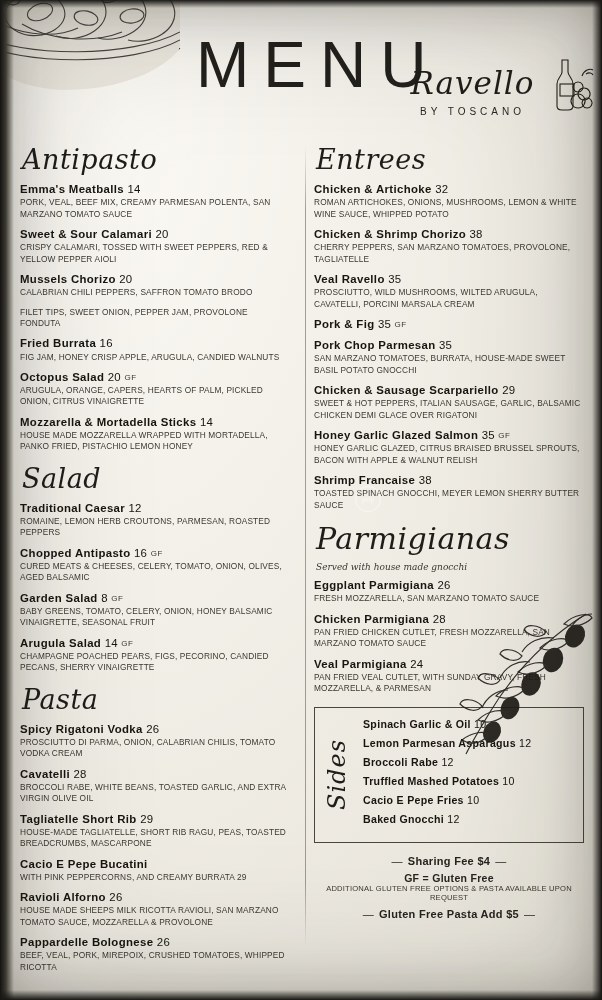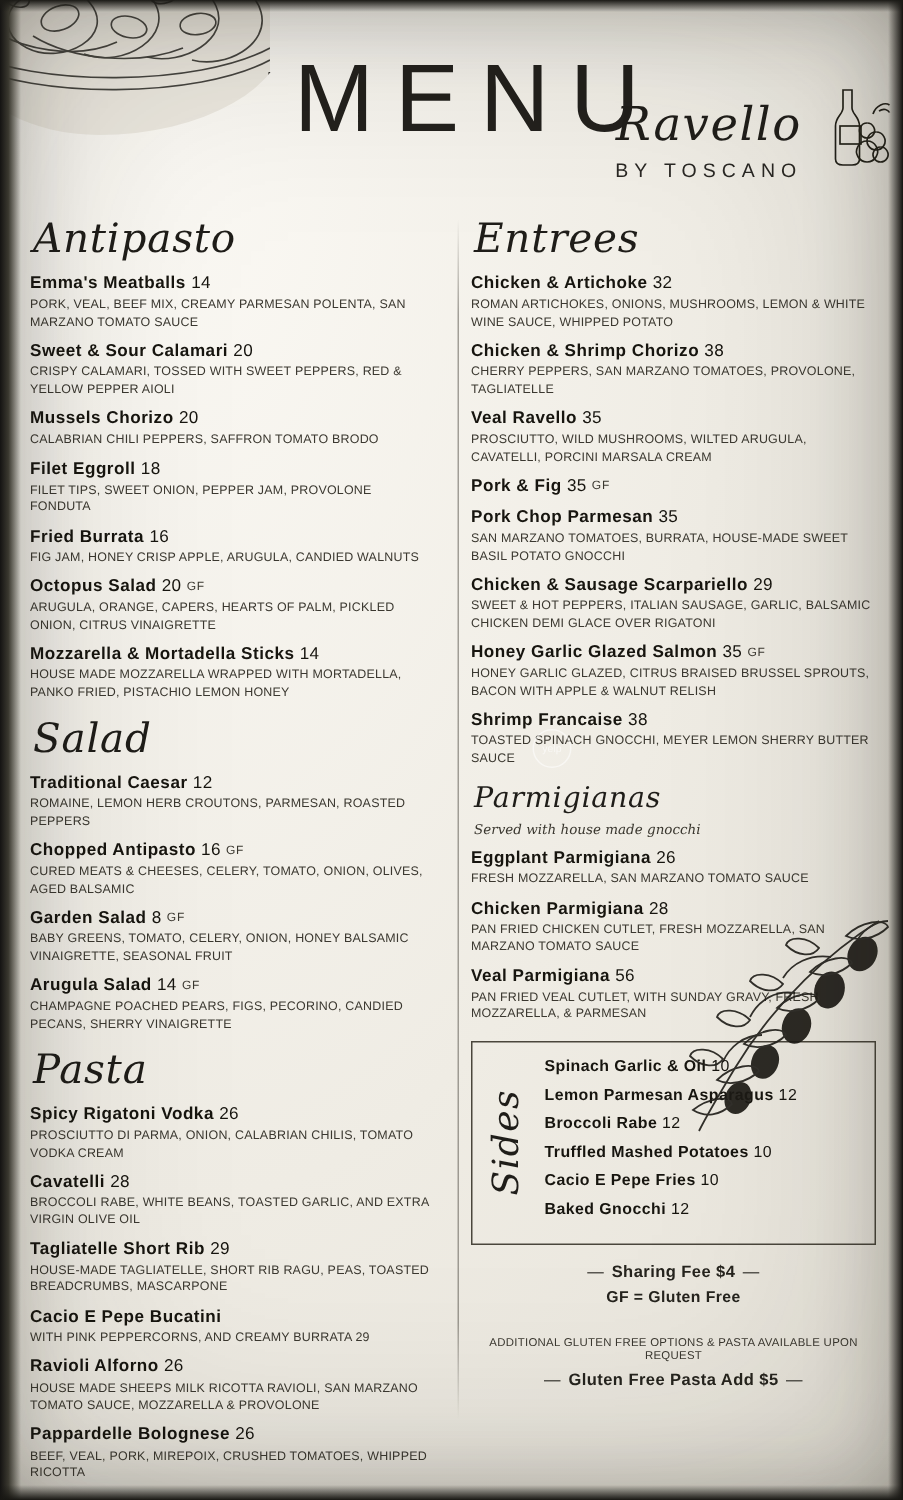--- a/index.html
+++ b/index.html
@@ -57,21 +57,21 @@
   }
   .brand-name {
     font-family: "DejaVu Serif", serif;
     font-style: italic;
     font-size: 31px;
     color: #201e1a;
     letter-spacing: 1px;
     line-height: 1;
   }
   .brand-sub {
-    font-size: 13px;
+    font-size: 10px;
     letter-spacing: 4px;
     color: #2a2824;
     margin-top: 7px;
     text-align: center;
   }
   .bottle-art { position: absolute; right: 6px; top: 54px; }
 
   
   .columns {
     position: absolute;
@@ -89,21 +89,21 @@
   }
 
   .section-title {
     font-family: "DejaVu Serif", serif;
     font-style: italic;
     font-size: 27px;
     color: #1f1d19;
     margin: 4px 0 8px 2px;
     letter-spacing: 0.5px;
   }
-  .section-title.small { font-size: 19px; }
+  .section-title.small { font-size: 30px; }
 
   .item { margin-bottom: 8px; }
   .item-name {
     font-size: 11.4px;
     font-weight: bold;
     letter-spacing: 0.35px;
     color: #17150f;
     line-height: 1.15;
   }
   .item-name .price { font-weight: normal; letter-spacing: 0.2px; }
@@ -167,21 +167,21 @@
     text-align: center;
     color: #26241e;
   }
   .fee-line {
     font-size: 11px;
     font-weight: bold;
     letter-spacing: 0.3px;
     margin-bottom: 5px;
   }
   .fee-line .rule { font-weight: normal; padding: 0 5px; }
-  .gf-line { font-size: 10.5px; font-weight: bold; letter-spacing: 0.3px; margin-bottom: 19px; }
+  .gf-line { font-size: 10.5px; font-weight: bold; letter-spacing: 0.3px; margin-bottom: 0; }
   .gf-sub { font-size: 7.6px; letter-spacing: 0.2px; color: #3b3830; text-transform: uppercase; margin-bottom: 6px; }
 
   
   .olive { position: absolute; right: 8px; top: 608px; width: 160px; height: 150px; opacity: 0.92; }
   .wm {
     position: absolute; left: 355px; top: 486px;
     width: 26px; height: 26px; border-radius: 50%;
     border: 1px solid rgba(255,255,255,0.55);
     color: rgba(255,255,255,0.6);
     font-size: 7px; text-align: center; line-height: 26px;
@@ -264,21 +264,20 @@
       </div>
       <div class="item">
         <div class="item-name"><span>Sweet &amp; Sour Calamari</span> <span class="price">20</span></div>
         <div class="item-desc">Crispy Calamari, Tossed with Sweet Peppers, Red &amp; Yellow Pepper Aioli</div>
       </div>
       <div class="item">
         <div class="item-name"><span>Mussels Chorizo</span> <span class="price">20</span></div>
         <div class="item-desc">Calabrian Chili Peppers, Saffron Tomato Brodo</div>
       </div>
       <div class="item">
-        <div class="item-name"><span>Filet Eggroll</span> <span class="price">18</span></div>
         <div class="item-desc">Filet Tips, Sweet Onion, Pepper Jam, Provolone Fonduta</div>
       </div>
       <div class="item">
         <div class="item-name"><span>Fried Burrata</span> <span class="price">16</span></div>
         <div class="item-desc">Fig Jam, Honey Crisp Apple, Arugula, Candied Walnuts</div>
       </div>
       <div class="item">
         <div class="item-name"><span>Octopus Salad</span> <span class="price">20</span> <span class="gf">GF</span></div>
         <div class="item-desc">Arugula, Orange, Capers, Hearts of Palm, Pickled Onion, Citrus Vinaigrette</div>
       </div>
@@ -376,21 +375,21 @@
 
       <div class="item">
         <div class="item-name"><span>Eggplant Parmigiana</span> <span class="price">26</span></div>
         <div class="item-desc">Fresh Mozzarella, San Marzano Tomato Sauce</div>
       </div>
       <div class="item">
         <div class="item-name"><span>Chicken Parmigiana</span> <span class="price">28</span></div>
         <div class="item-desc">Pan Fried Chicken Cutlet, Fresh Mozzarella, San Marzano Tomato Sauce</div>
       </div>
       <div class="item">
-        <div class="item-name"><span>Veal Parmigiana</span> <span class="price">56</span></div>
+        <div class="item-name"><span>Veal Parmigiana</span> <span class="price">24</span></div>
         <div class="item-desc">Pan Fried Veal Cutlet, with Sunday Gravy, Fresh Mozzarella, &amp; Parmesan</div>
       </div>
 
       <div class="sides-box">
         <div class="sides-label">Sides</div>
         <div class="sides-list">
           <div class="side-item"><span>Spinach Garlic &amp; Oil</span> <span class="price">10</span></div>
           <div class="side-item"><span>Lemon Parmesan Asparagus</span> <span class="price">12</span></div>
           <div class="side-item"><span>Broccoli Rabe</span> <span class="price">12</span></div>
           <div class="side-item"><span>Truffled Mashed Potatoes</span> <span class="price">10</span></div>

